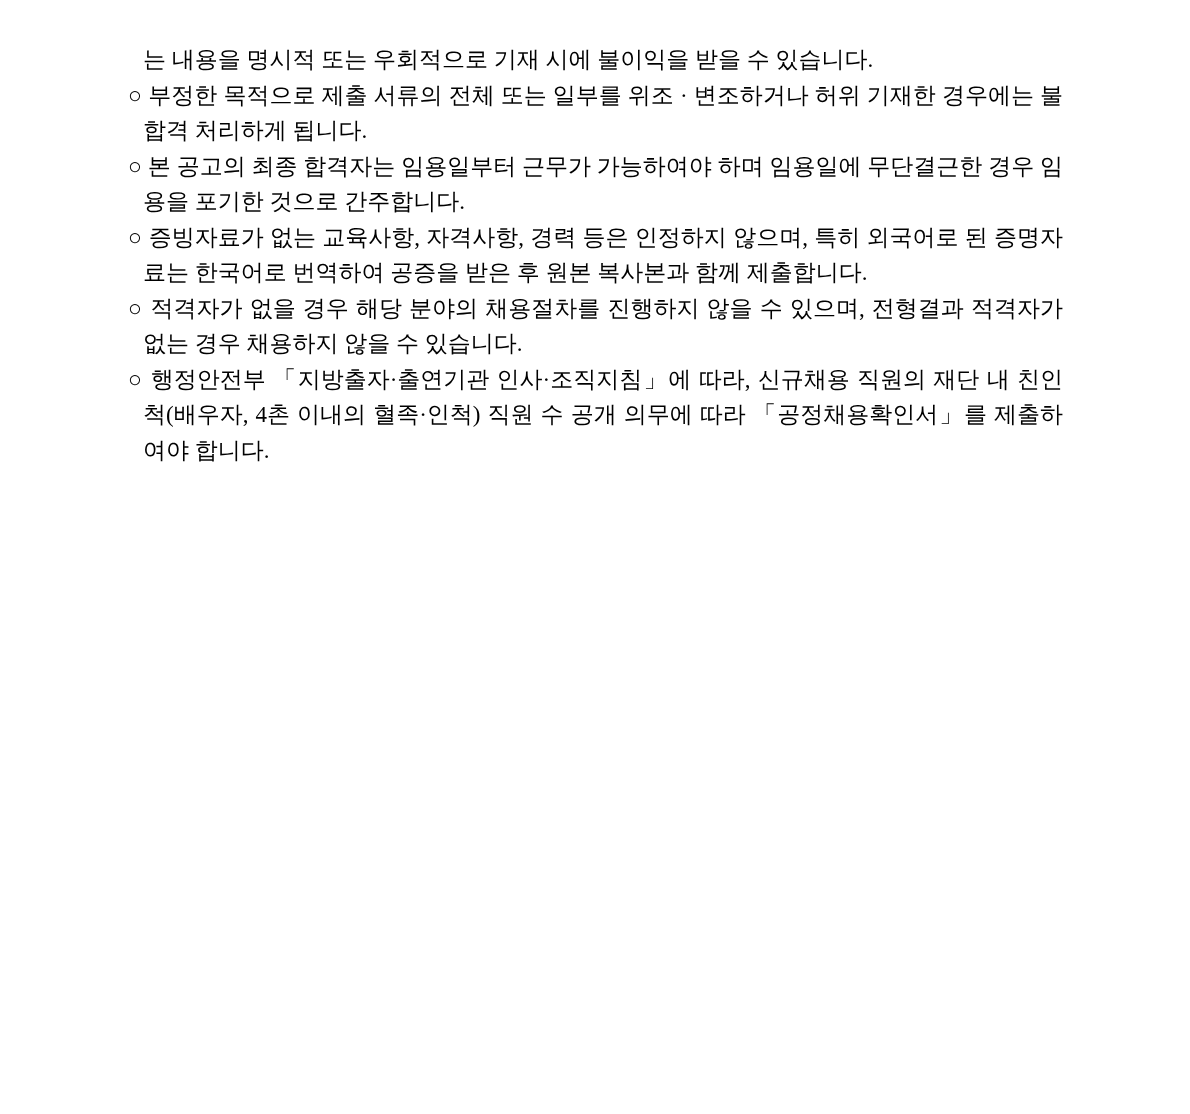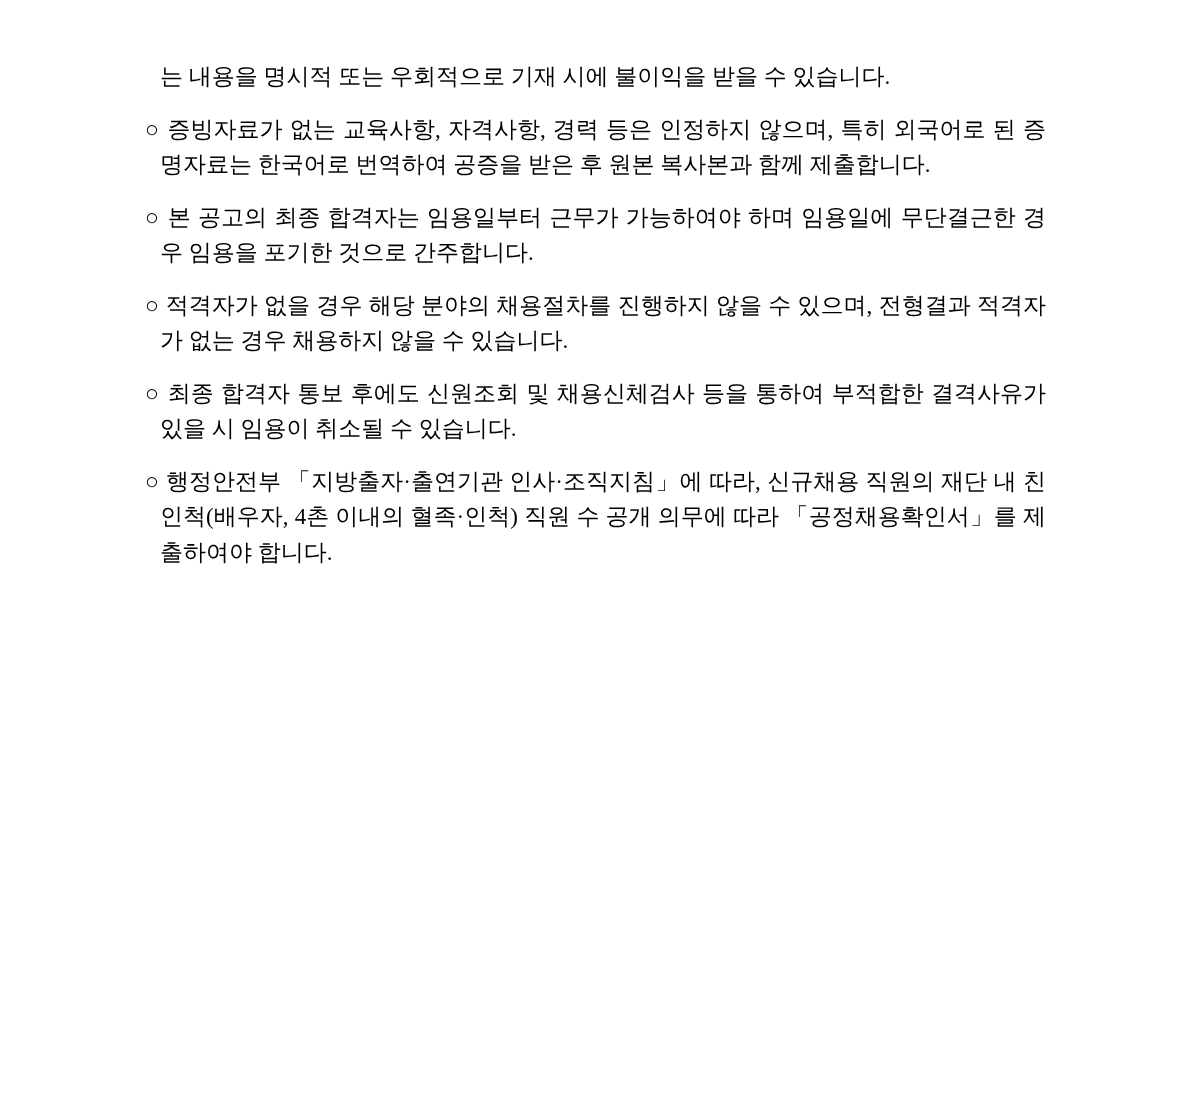--- a/index.html
+++ b/index.html
@@ -14,21 +14,21 @@
     box-sizing: border-box;
     background: #ffffff;
     color: #000000;
     padding: 42px 127px 0 128px;
     font-family: "Liberation Serif", "DejaVu Serif", serif;
     font-size: 23px;
     line-height: 35.5px;
     overflow: hidden;
   }
   .para {
-    margin: 17px;
+    margin: 0;
     padding: 0;
     text-align: justify;
     color: #000000;
   }
   
   .continuation {
     padding-left: 15px;
   }
   
   .bullet {
@@ -39,19 +39,19 @@
     
     white-space: pre;
   }
 </style>
 </head>
 <body>
 
 <div class="page">
   <p class="para continuation">는 내용을 명시적 또는 우회적으로 기재 시에 불이익을 받을 수 있습니다.</p>
   <div>
+      <p class="para bullet"><span class="marker">○</span> 부정한 목적으로 제출 서류의 전체 또는 일부를 위조 · 변조하거나 허위 기재한 경우에는 불합격 처리하게 됩니다.</p>
+      <p class="para bullet"><span class="marker">○</span> 본 공고의 최종 합격자는 임용일부터 근무가 가능하여야 하며 임용일에 무단결근한 경우 임용을 포기한 것으로 간주합니다.</p>
       <p class="para bullet"><span class="marker">○</span> 증빙자료가 없는 교육사항, 자격사항, 경력 등은 인정하지 않으며, 특히 외국어로 된 증명자료는 한국어로 번역하여 공증을 받은 후 원본 복사본과 함께 제출합니다.</p>
-      <p class="para bullet"><span class="marker">○</span> 본 공고의 최종 합격자는 임용일부터 근무가 가능하여야 하며 임용일에 무단결근한 경우 임용을 포기한 것으로 간주합니다.</p>
       <p class="para bullet"><span class="marker">○</span> 적격자가 없을 경우 해당 분야의 채용절차를 진행하지 않을 수 있으며, 전형결과 적격자가 없는 경우 채용하지 않을 수 있습니다.</p>
-      <p class="para bullet"><span class="marker">○</span> 최종 합격자 통보 후에도 신원조회 및 채용신체검사 등을 통하여 부적합한 결격사유가 있을 시 임용이 취소될 수 있습니다.</p>
       <p class="para bullet"><span class="marker">○</span> 행정안전부 「지방출자·출연기관 인사·조직지침」에 따라, 신규채용 직원의 재단 내 친인척(배우자, 4촌 이내의 혈족·인척) 직원 수 공개 의무에 따라 「공정채용확인서」를 제출하여야 합니다.</p>
     </div>
 </div>
 
 </body></html>

